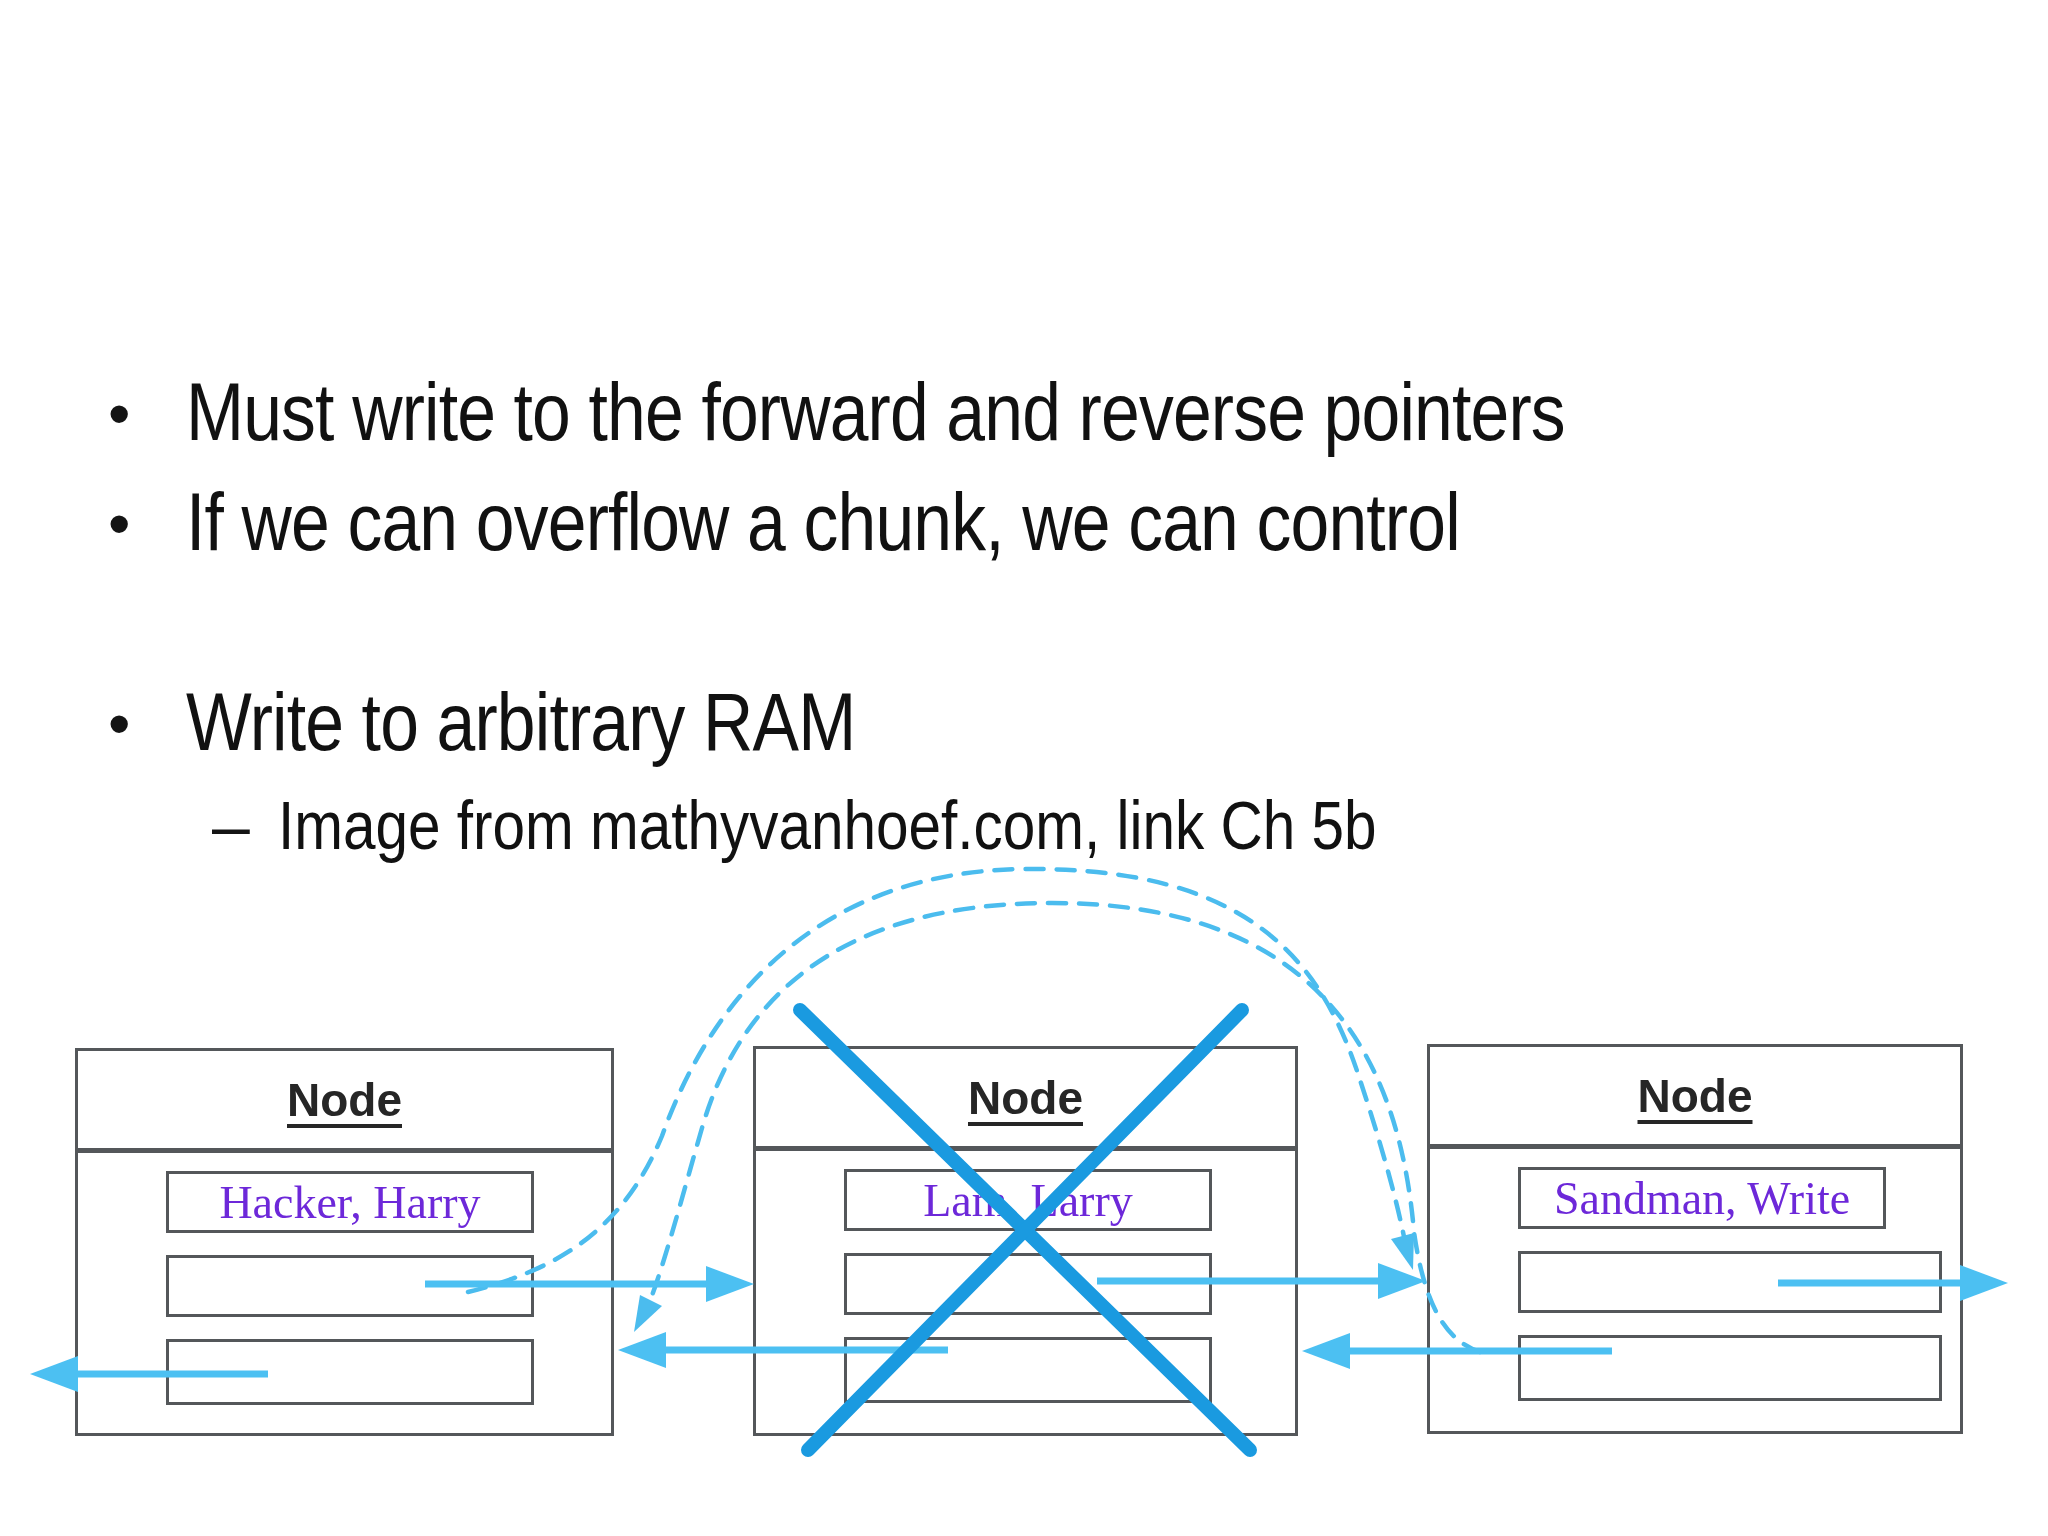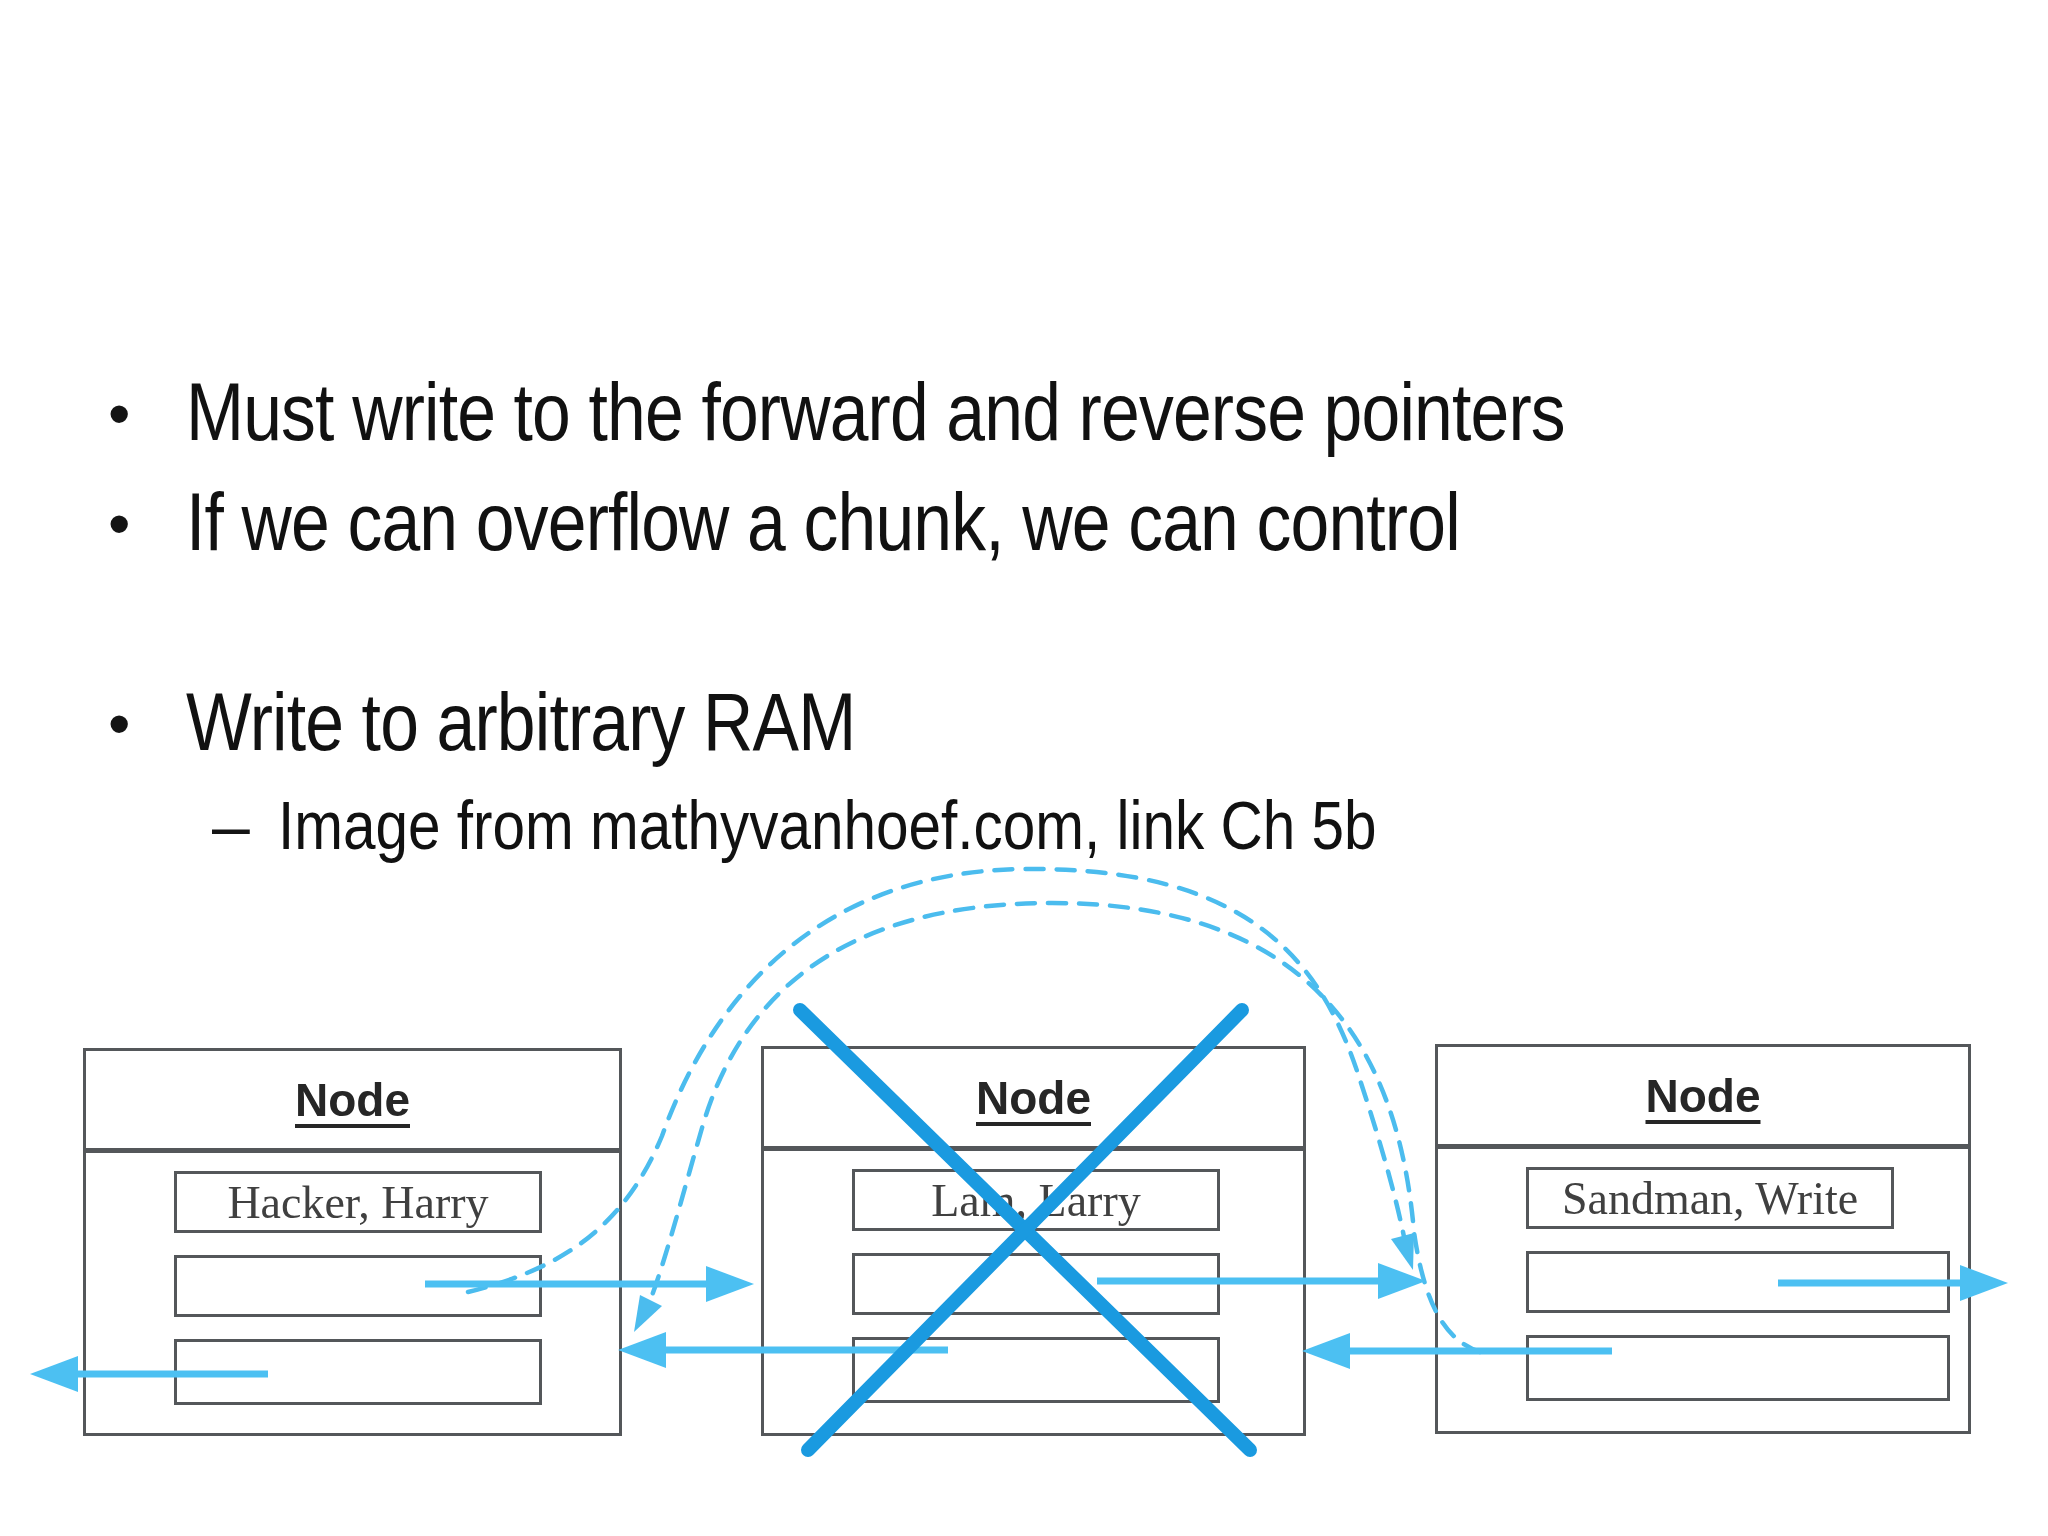--- a/index.html
+++ b/index.html
@@ -39,21 +39,20 @@
   .subbullet .stext{
     display:inline-block;font-size:68px;line-height:1.1;
     transform:scaleX(0.86);transform-origin:0 50%;color:#111;
   }
   
   .node{
     position:absolute;
     border:3px solid #54575a;
     background:#ffffff;
     box-sizing:border-box;
-    margin-left:8px;
   }
   .node-header{
     height:97px;
     border-bottom:5px solid #54575a;
     display:flex;align-items:center;justify-content:center;
   }
   .node-title{
     font-size:46px;font-weight:bold;color:#262626;
     text-decoration:underline;
     text-underline-offset:8px;
@@ -64,21 +63,21 @@
     border:3px solid #54575a;box-sizing:border-box;
     display:flex;align-items:center;justify-content:center;
     background:#ffffff;
   }
   .field.name{top:120px;}
   .field.fwd{top:204px;}
   .field.bwd{top:288px;height:66px;}
   .node.right .field.fwd,.node.right .field.bwd{width:424px;}
   .name-text{
     font-family:"Liberation Serif",serif;
-    font-size:46px;color:#404040;white-space:nowrap;
+    font-size:46px;color:#6d28d9;white-space:nowrap;
   }
   .node.left  {left:75px;  top:1048px;width:539px;height:388px;}
   .node.middle{left:753px; top:1046px;width:545px;height:390px;}
   .node.right {left:1427px;top:1044px;width:536px;height:390px;}
   
   .overlay{position:absolute;left:0;top:0;width:2048px;height:1536px;pointer-events:none;}
 </style>
 </head>
 <body>
 

